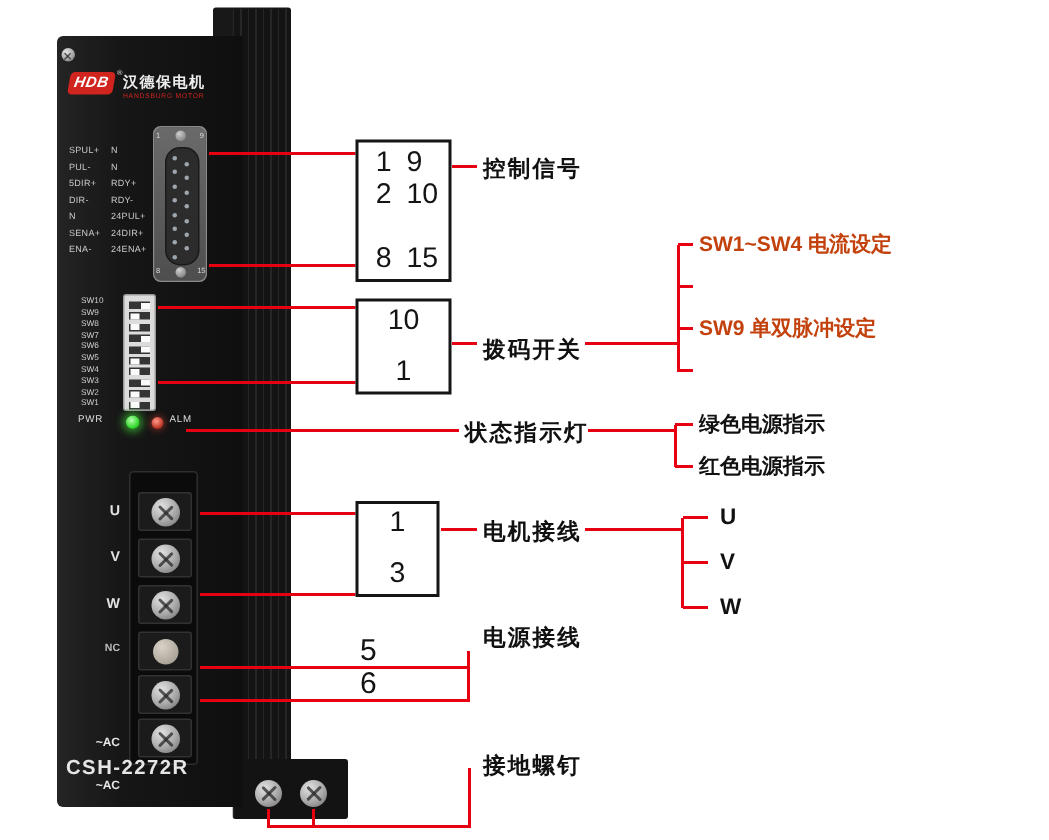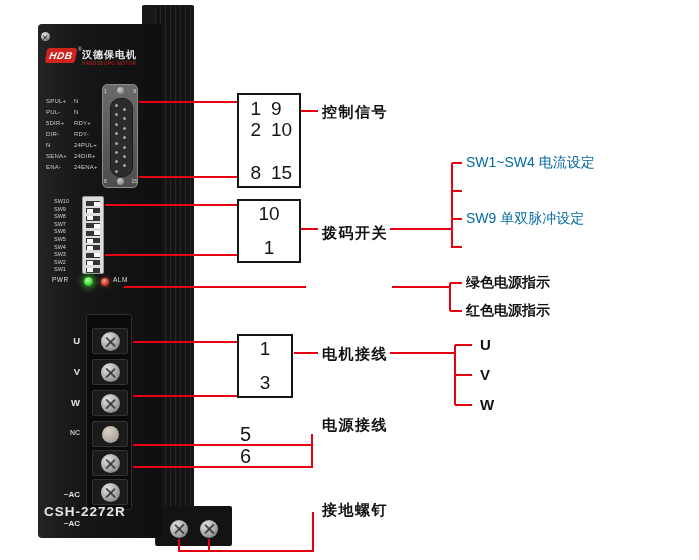--- a/index.html
+++ b/index.html
@@ -87,21 +87,21 @@
   #box-control{left:237px;top:93px;width:64px;height:95px;display:flex;flex-direction:column;padding:3px 2px;}
   .pinrow{display:flex;justify-content:center;gap:10px;line-height:21px;}
   .pinrow .a{width:18px;text-align:right;} .pinrow .b{width:24px;text-align:left;}
   .row-last{margin-top:auto;}
   #box-dip{left:237px;top:199px;width:64px;height:64px;display:flex;flex-direction:column;
     justify-content:space-between;align-items:center;padding:2px 0;}
   #box-motor{left:237px;top:334px;width:56px;height:64px;display:flex;flex-direction:column;
     justify-content:space-between;align-items:center;padding:2px 0;}
 
   .cn{position:absolute;font-size:15px;font-weight:700;color:#111;letter-spacing:1.5px;white-space:nowrap;z-index:4;}
-  .sw{position:absolute;left:466px;font-size:14px;font-weight:400;color:#0369a1;white-space:nowrap;z-index:4;}
+  .sw{position:absolute;left:466px;font-size:14px;font-weight:700;color:#c2410c;white-space:nowrap;z-index:4;}
   .side{position:absolute;left:466px;font-size:14px;font-weight:700;color:#111;white-space:nowrap;z-index:4;}
   .phase{position:absolute;left:480px;font-size:15px;font-weight:700;color:#111;z-index:4;}
   .bignum{position:absolute;font-size:20px;color:#141414;z-index:4;}
 </style>
 </head>
 <body>
 
 <div class="stage">
 
   <div class="abs top-tab"></div>
@@ -311,20 +311,21 @@
 
   <div class="numbox" id="box-dip">
     <span>10</span>
     <span>1</span>
   </div>
   <div class="cn" style="left:322px;top:224px">拨码开关</div>
 
   <div class="sw" style="top:154px">SW1~SW4 电流设定</div>
   <div class="sw" style="top:210px">SW9 单双脉冲设定</div>
 
+  <div class="cn" style="left:310px;top:279px">状态指示灯</div>
   <div class="side" style="top:274px">绿色电源指示</div>
   <div class="side" style="top:302px">红色电源指示</div>
 
   <div class="numbox" id="box-motor">
     <span>1</span>
     <span>3</span>
   </div>
   <div class="cn" style="left:322px;top:345px">电机接线</div>
   <div class="phase" style="top:336px">U</div>
   <div class="phase" style="top:366px">V</div>

